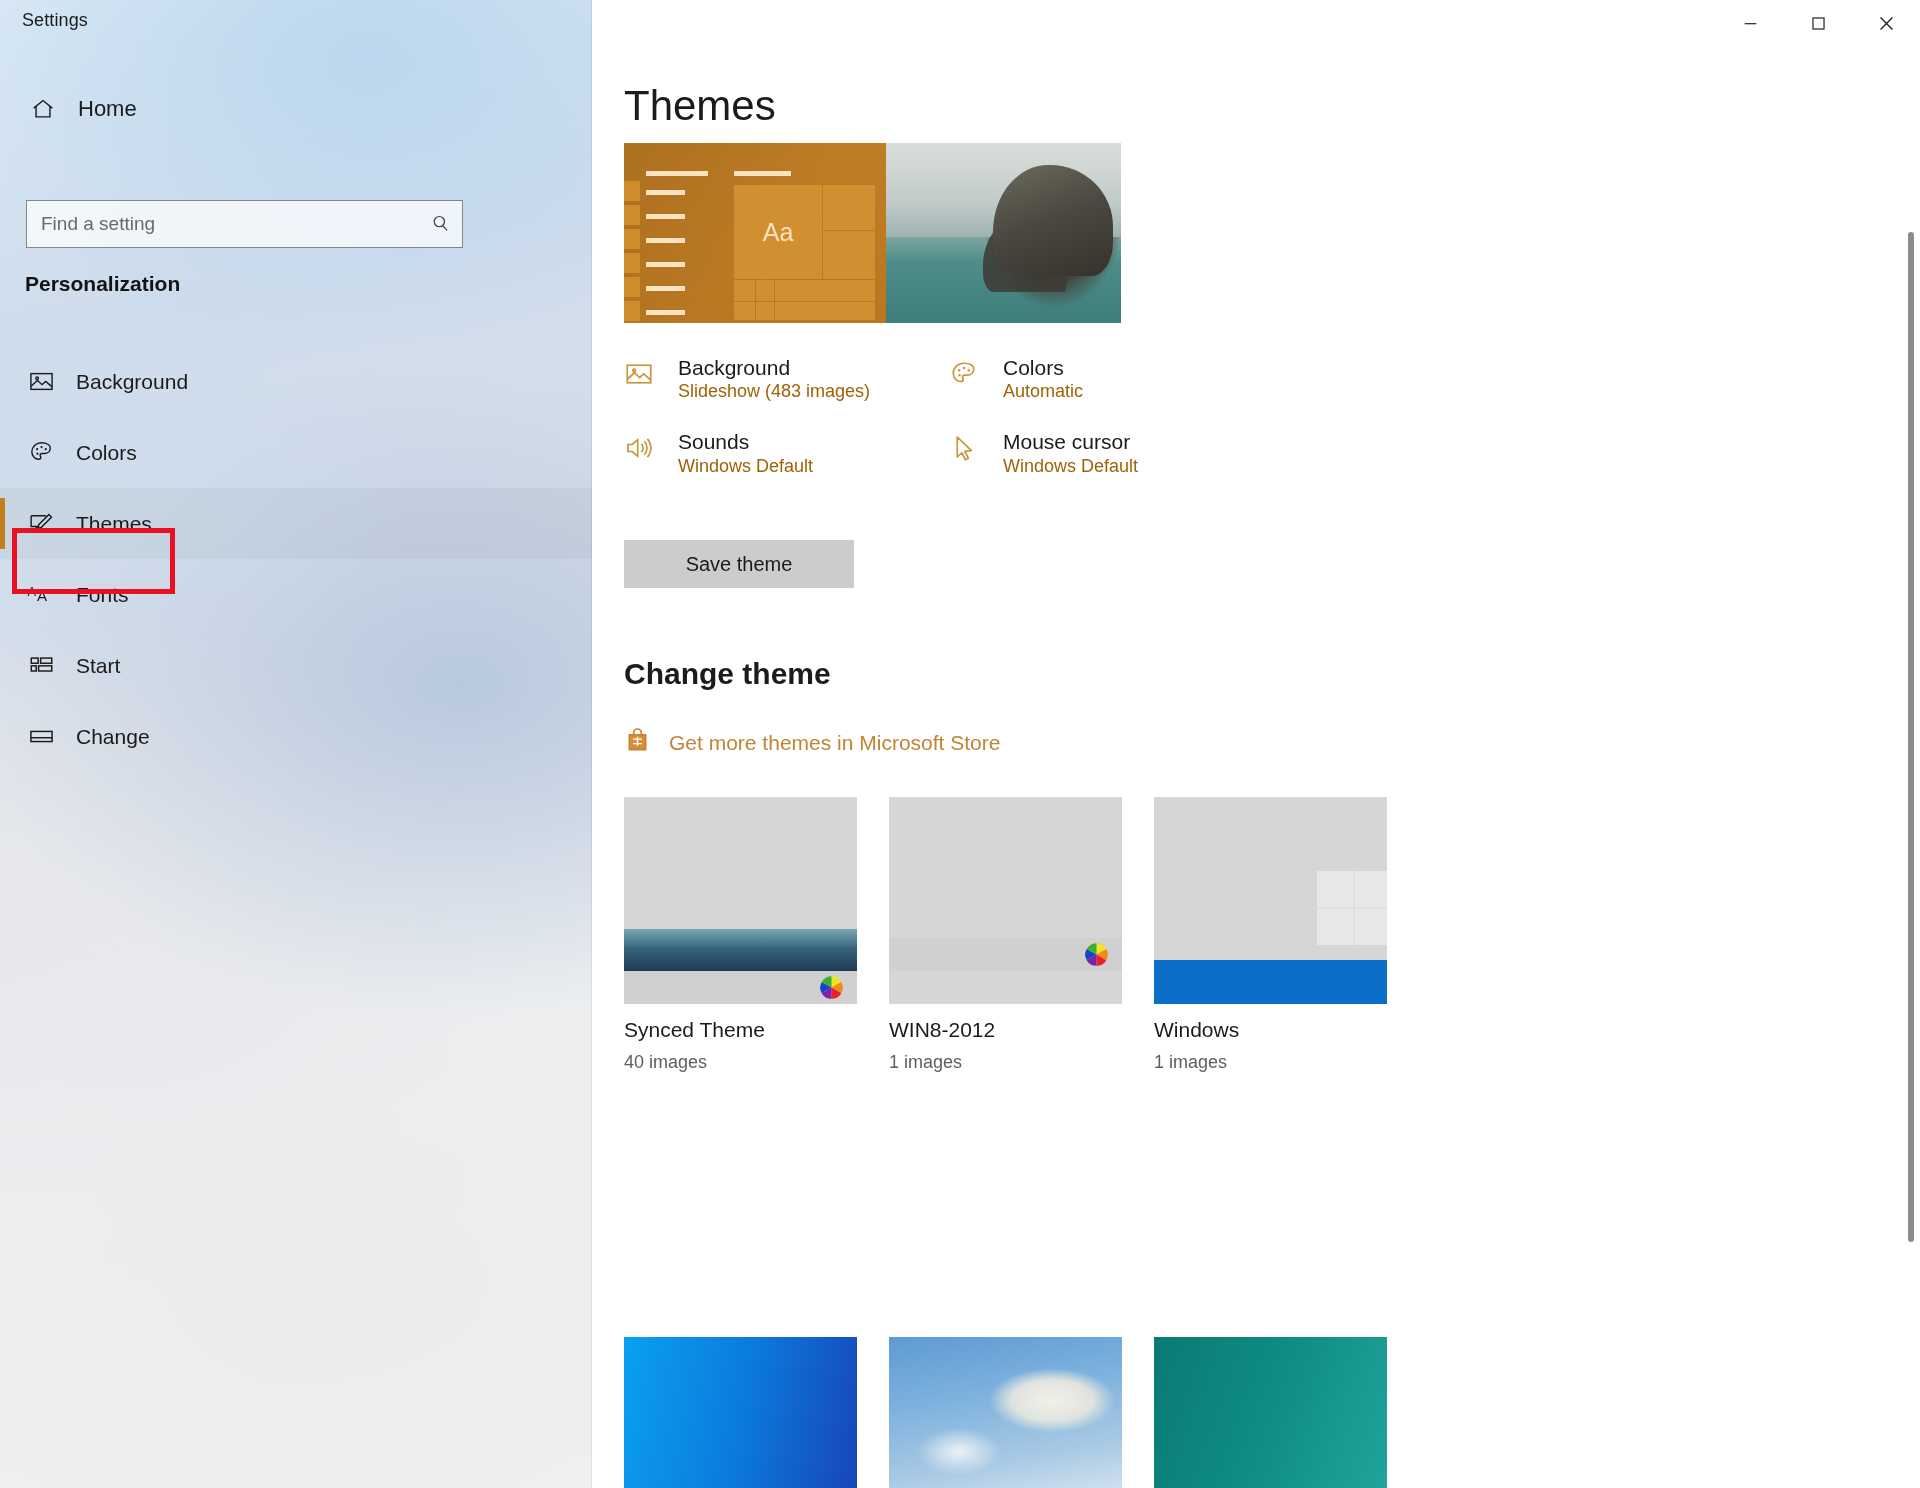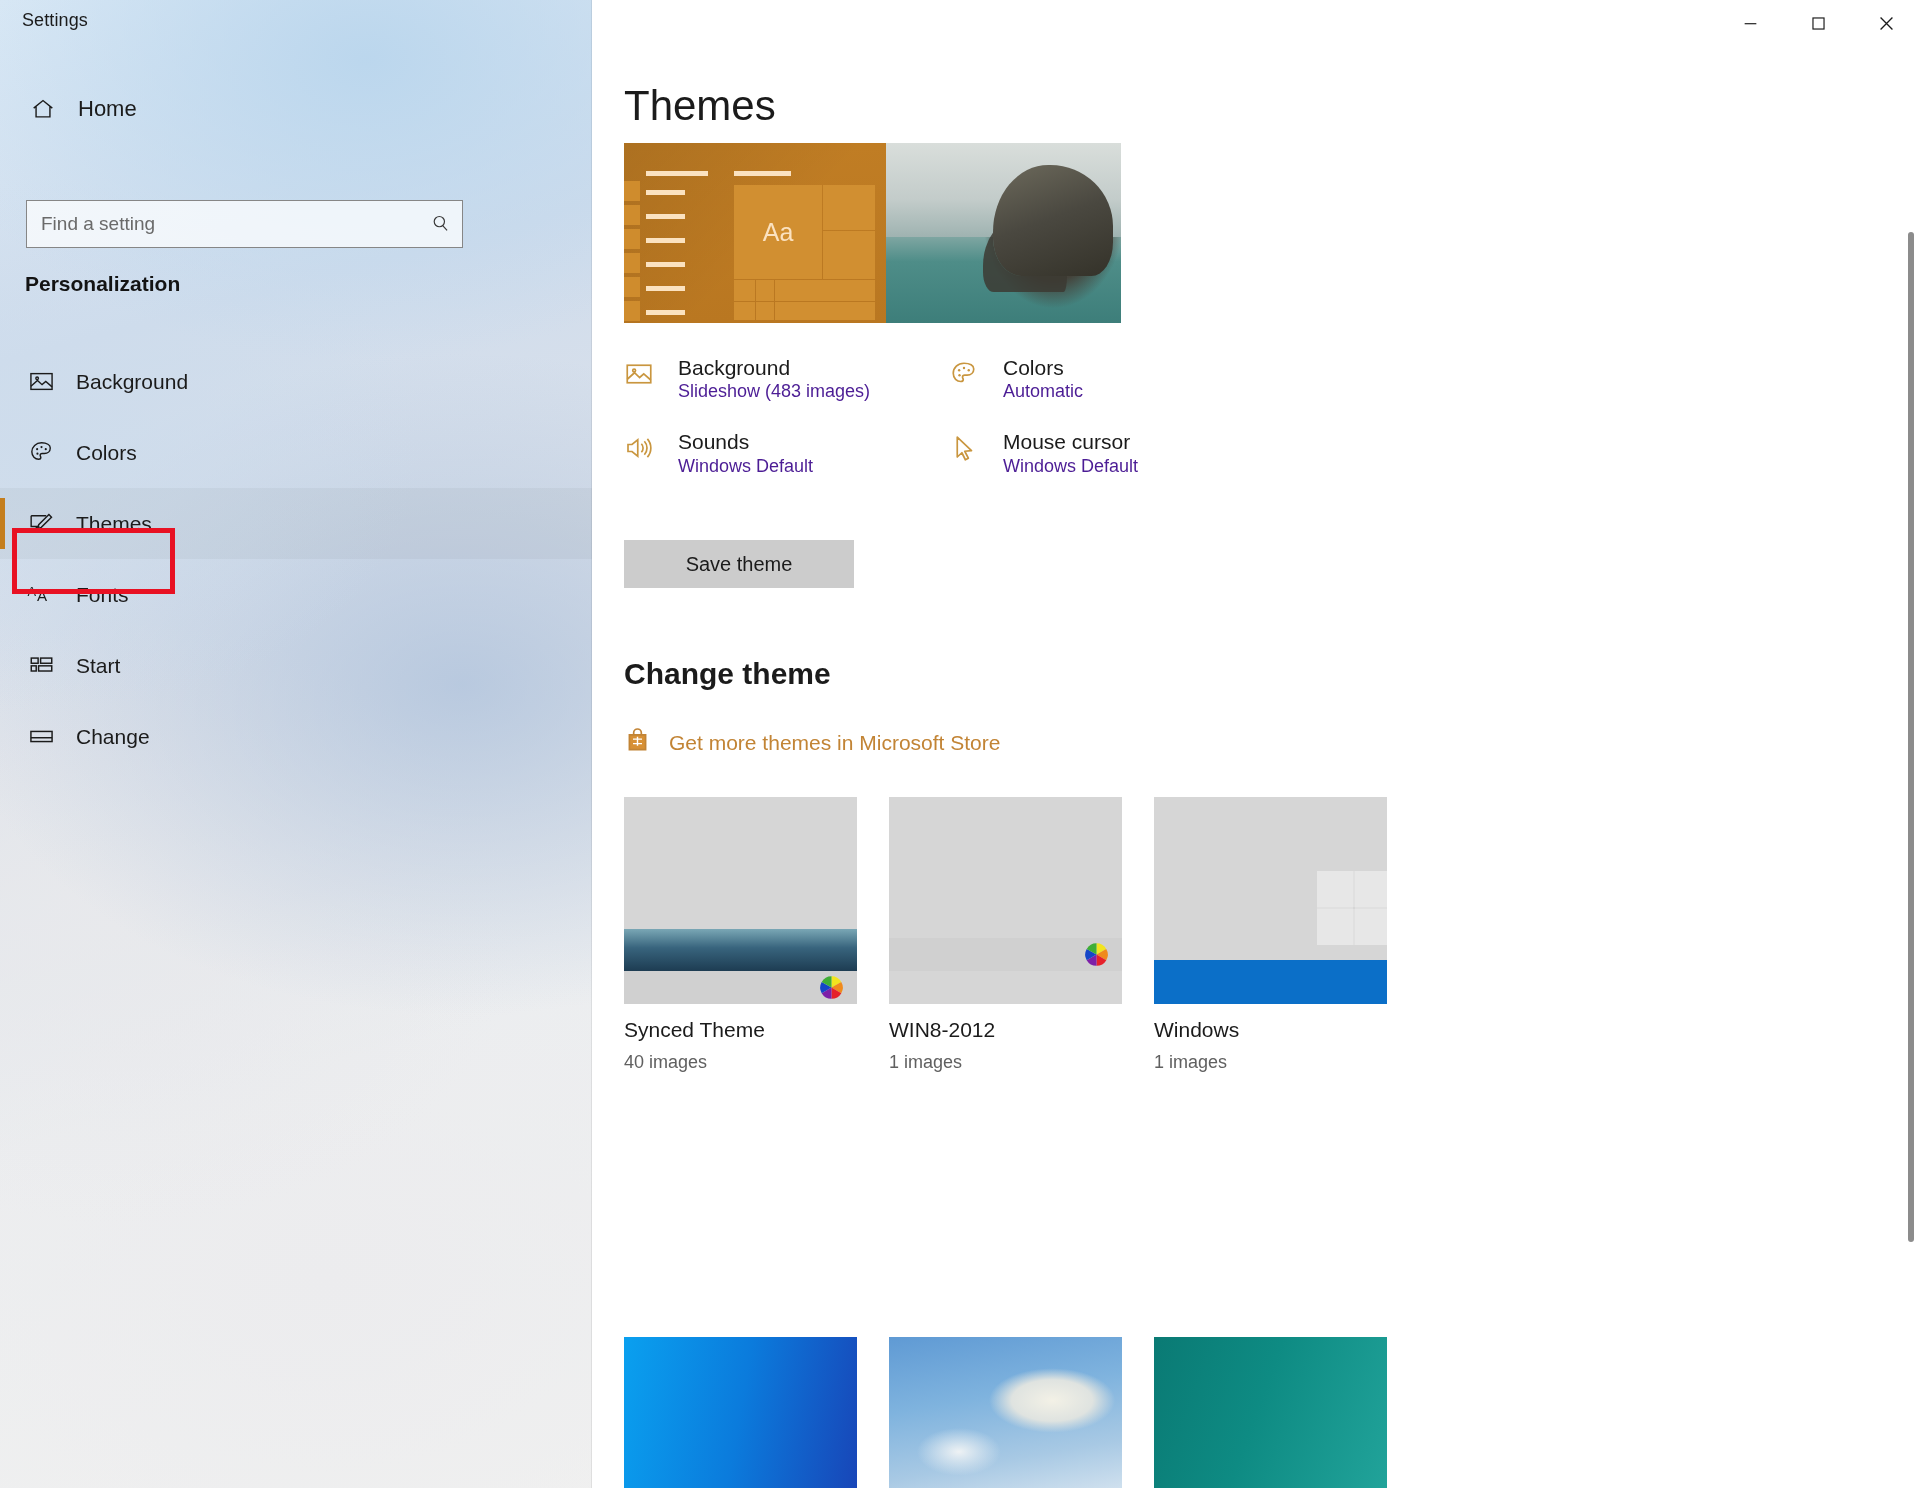--- a/index.html
+++ b/index.html
@@ -150,21 +150,21 @@
   .pv-s4{ position:absolute; left:110px; top:159px; width:21px; height:18px; background:#d18f31;}
   .pv-s5{ position:absolute; left:132px; top:159px; width:18px; height:18px; background:#d18f31;}
   .pv-s6{ position:absolute; left:151px; top:159px; width:100px; height:18px; background:#d18f31;}
 
   
   .details { position: absolute; left: 32px; top: 355px; width: 650px; }
   .drow { display: flex; }
   .dcell { width: 404px; display: flex; gap: 22px; padding-bottom: 27px; }
   .dcell .dic { flex: 0 0 32px; padding-top: 4px; }
   .dcell .dname { font-size: 21px; color: #1b1b1b; line-height: 1.25; }
-  .dcell .dval  { font-size: 18px; color: #4c1d95; margin-top: 13px; }
+  .dcell .dval  { font-size: 18px; color: #a16207; margin-top: 13px; }
 
   .save-btn {
     position: absolute; left: 32px; top: 540px;
     width: 230px; height: 48px;
     background: #cccccc; border: 1px solid #cccccc;
     font-family: inherit; font-size: 20px; color: #1b1b1b;
     cursor: default;
   }
 
   .h2-change {

